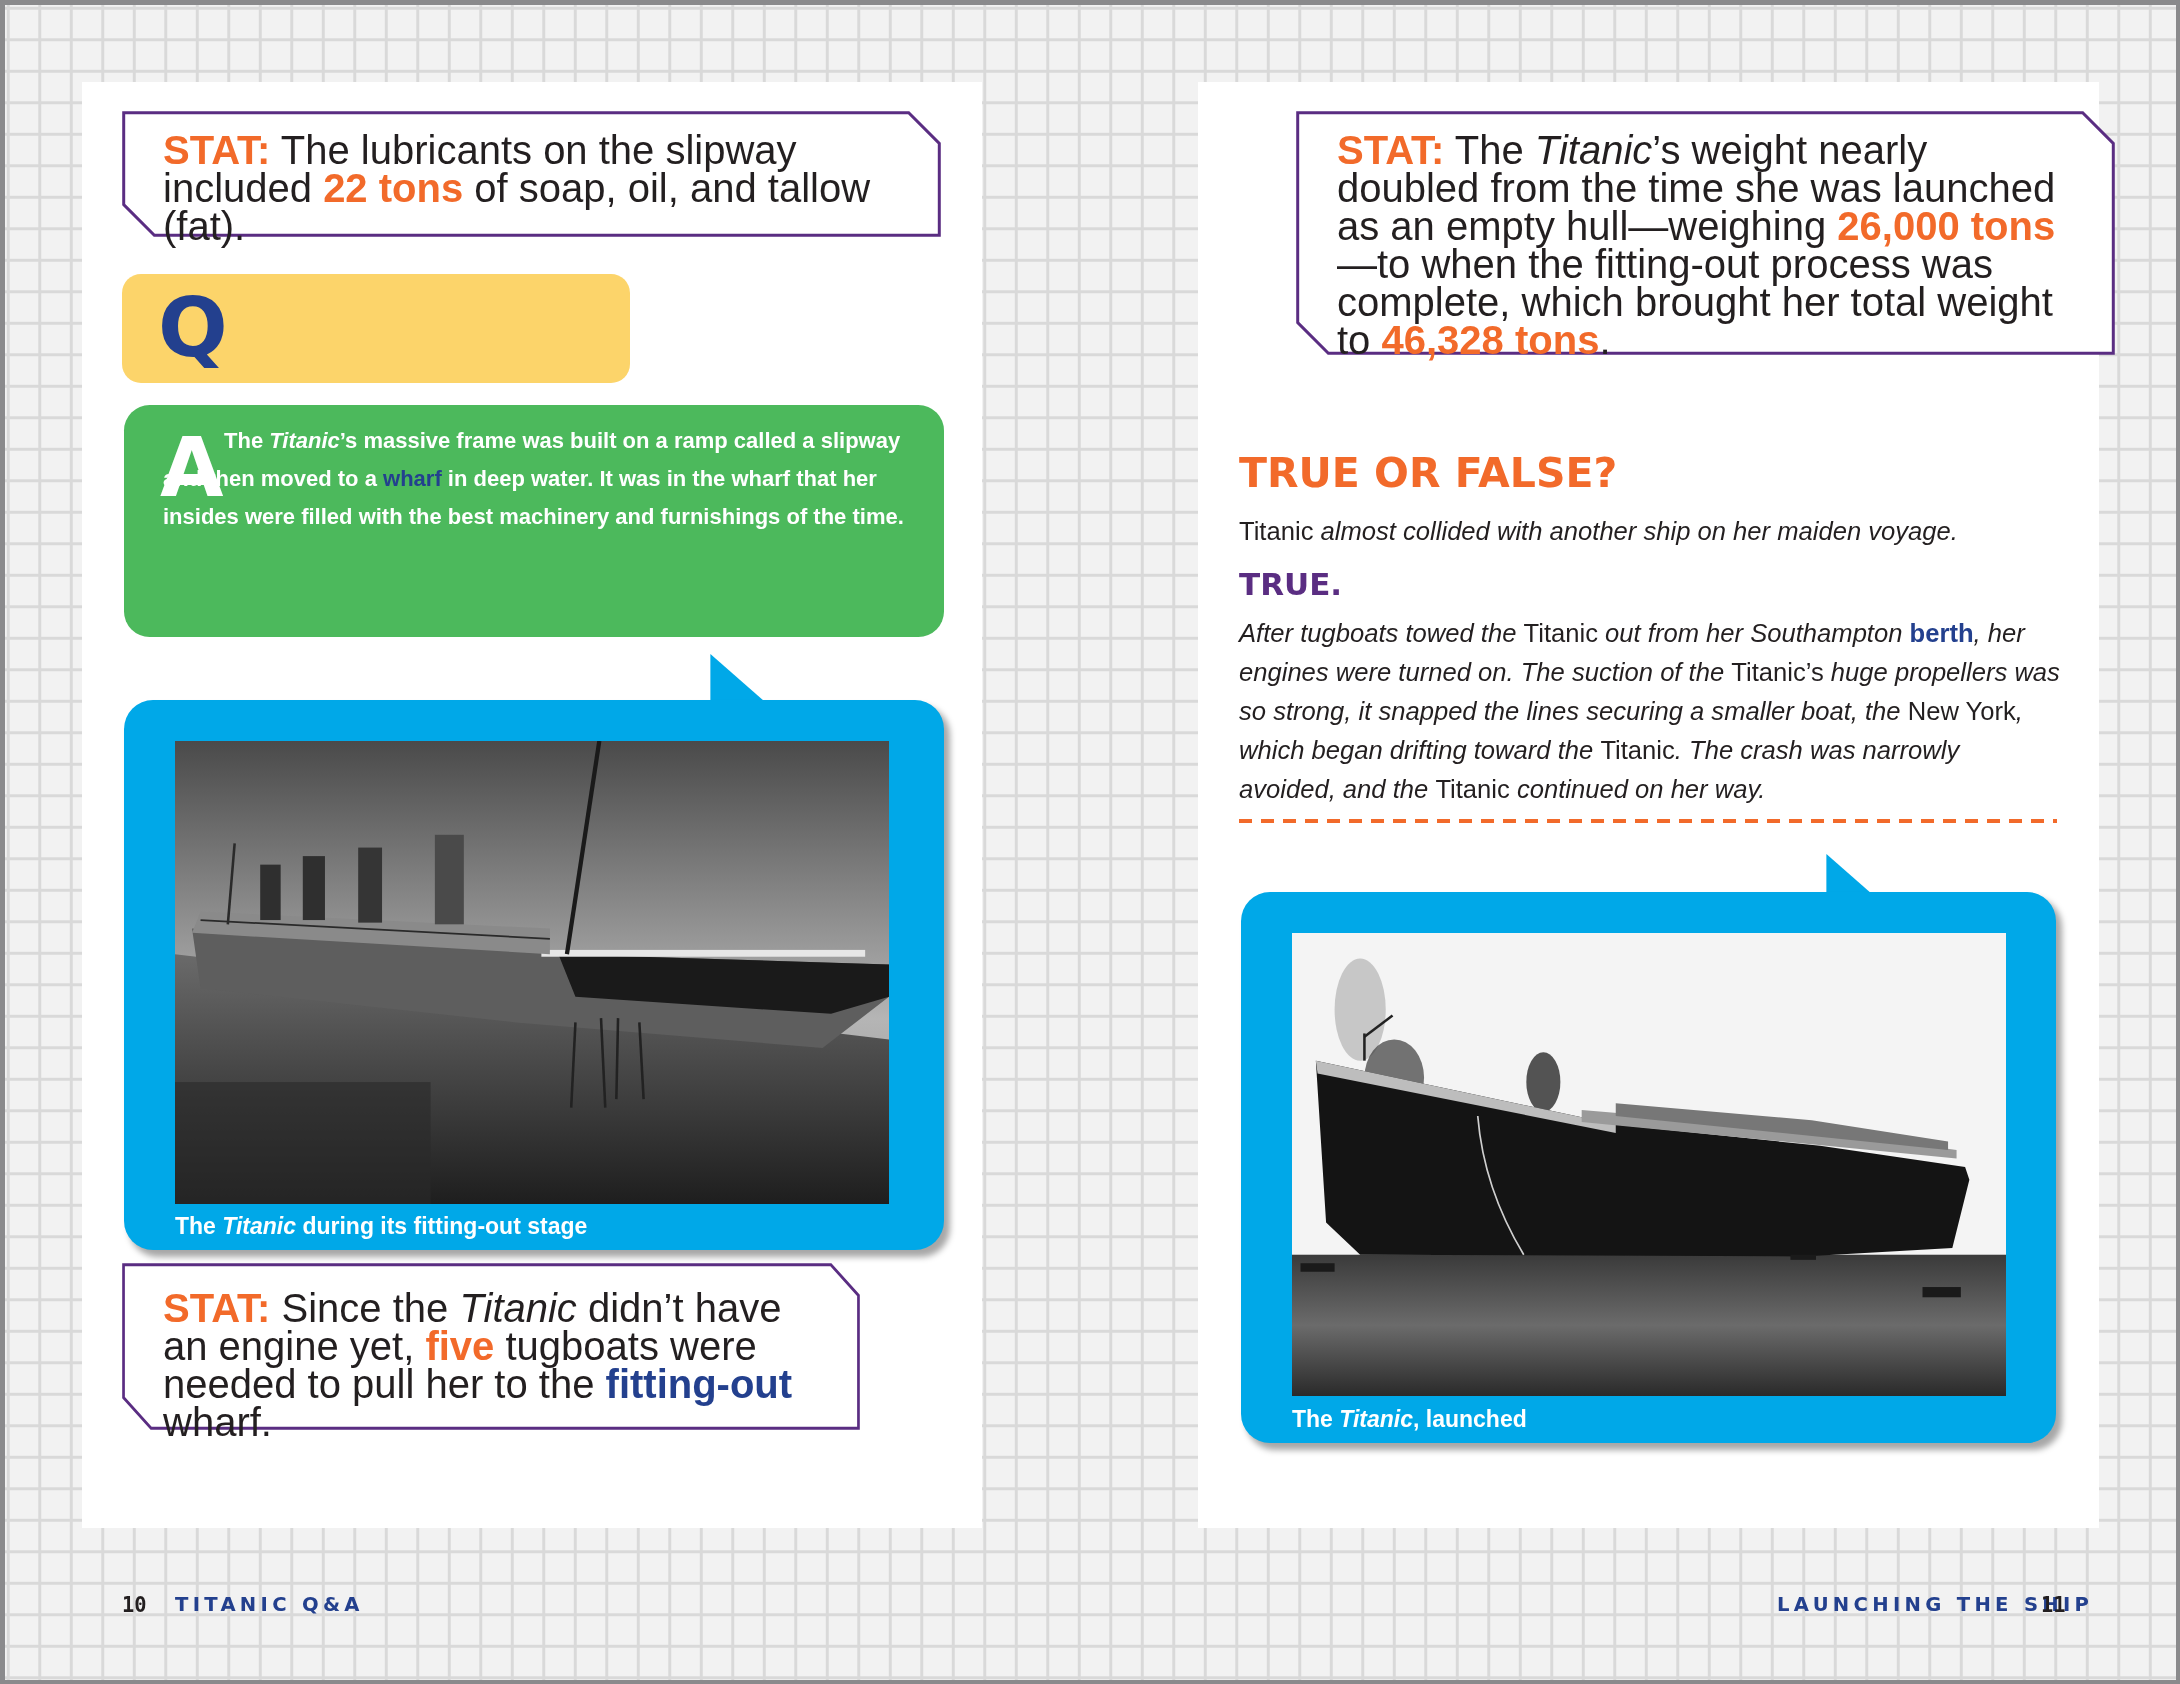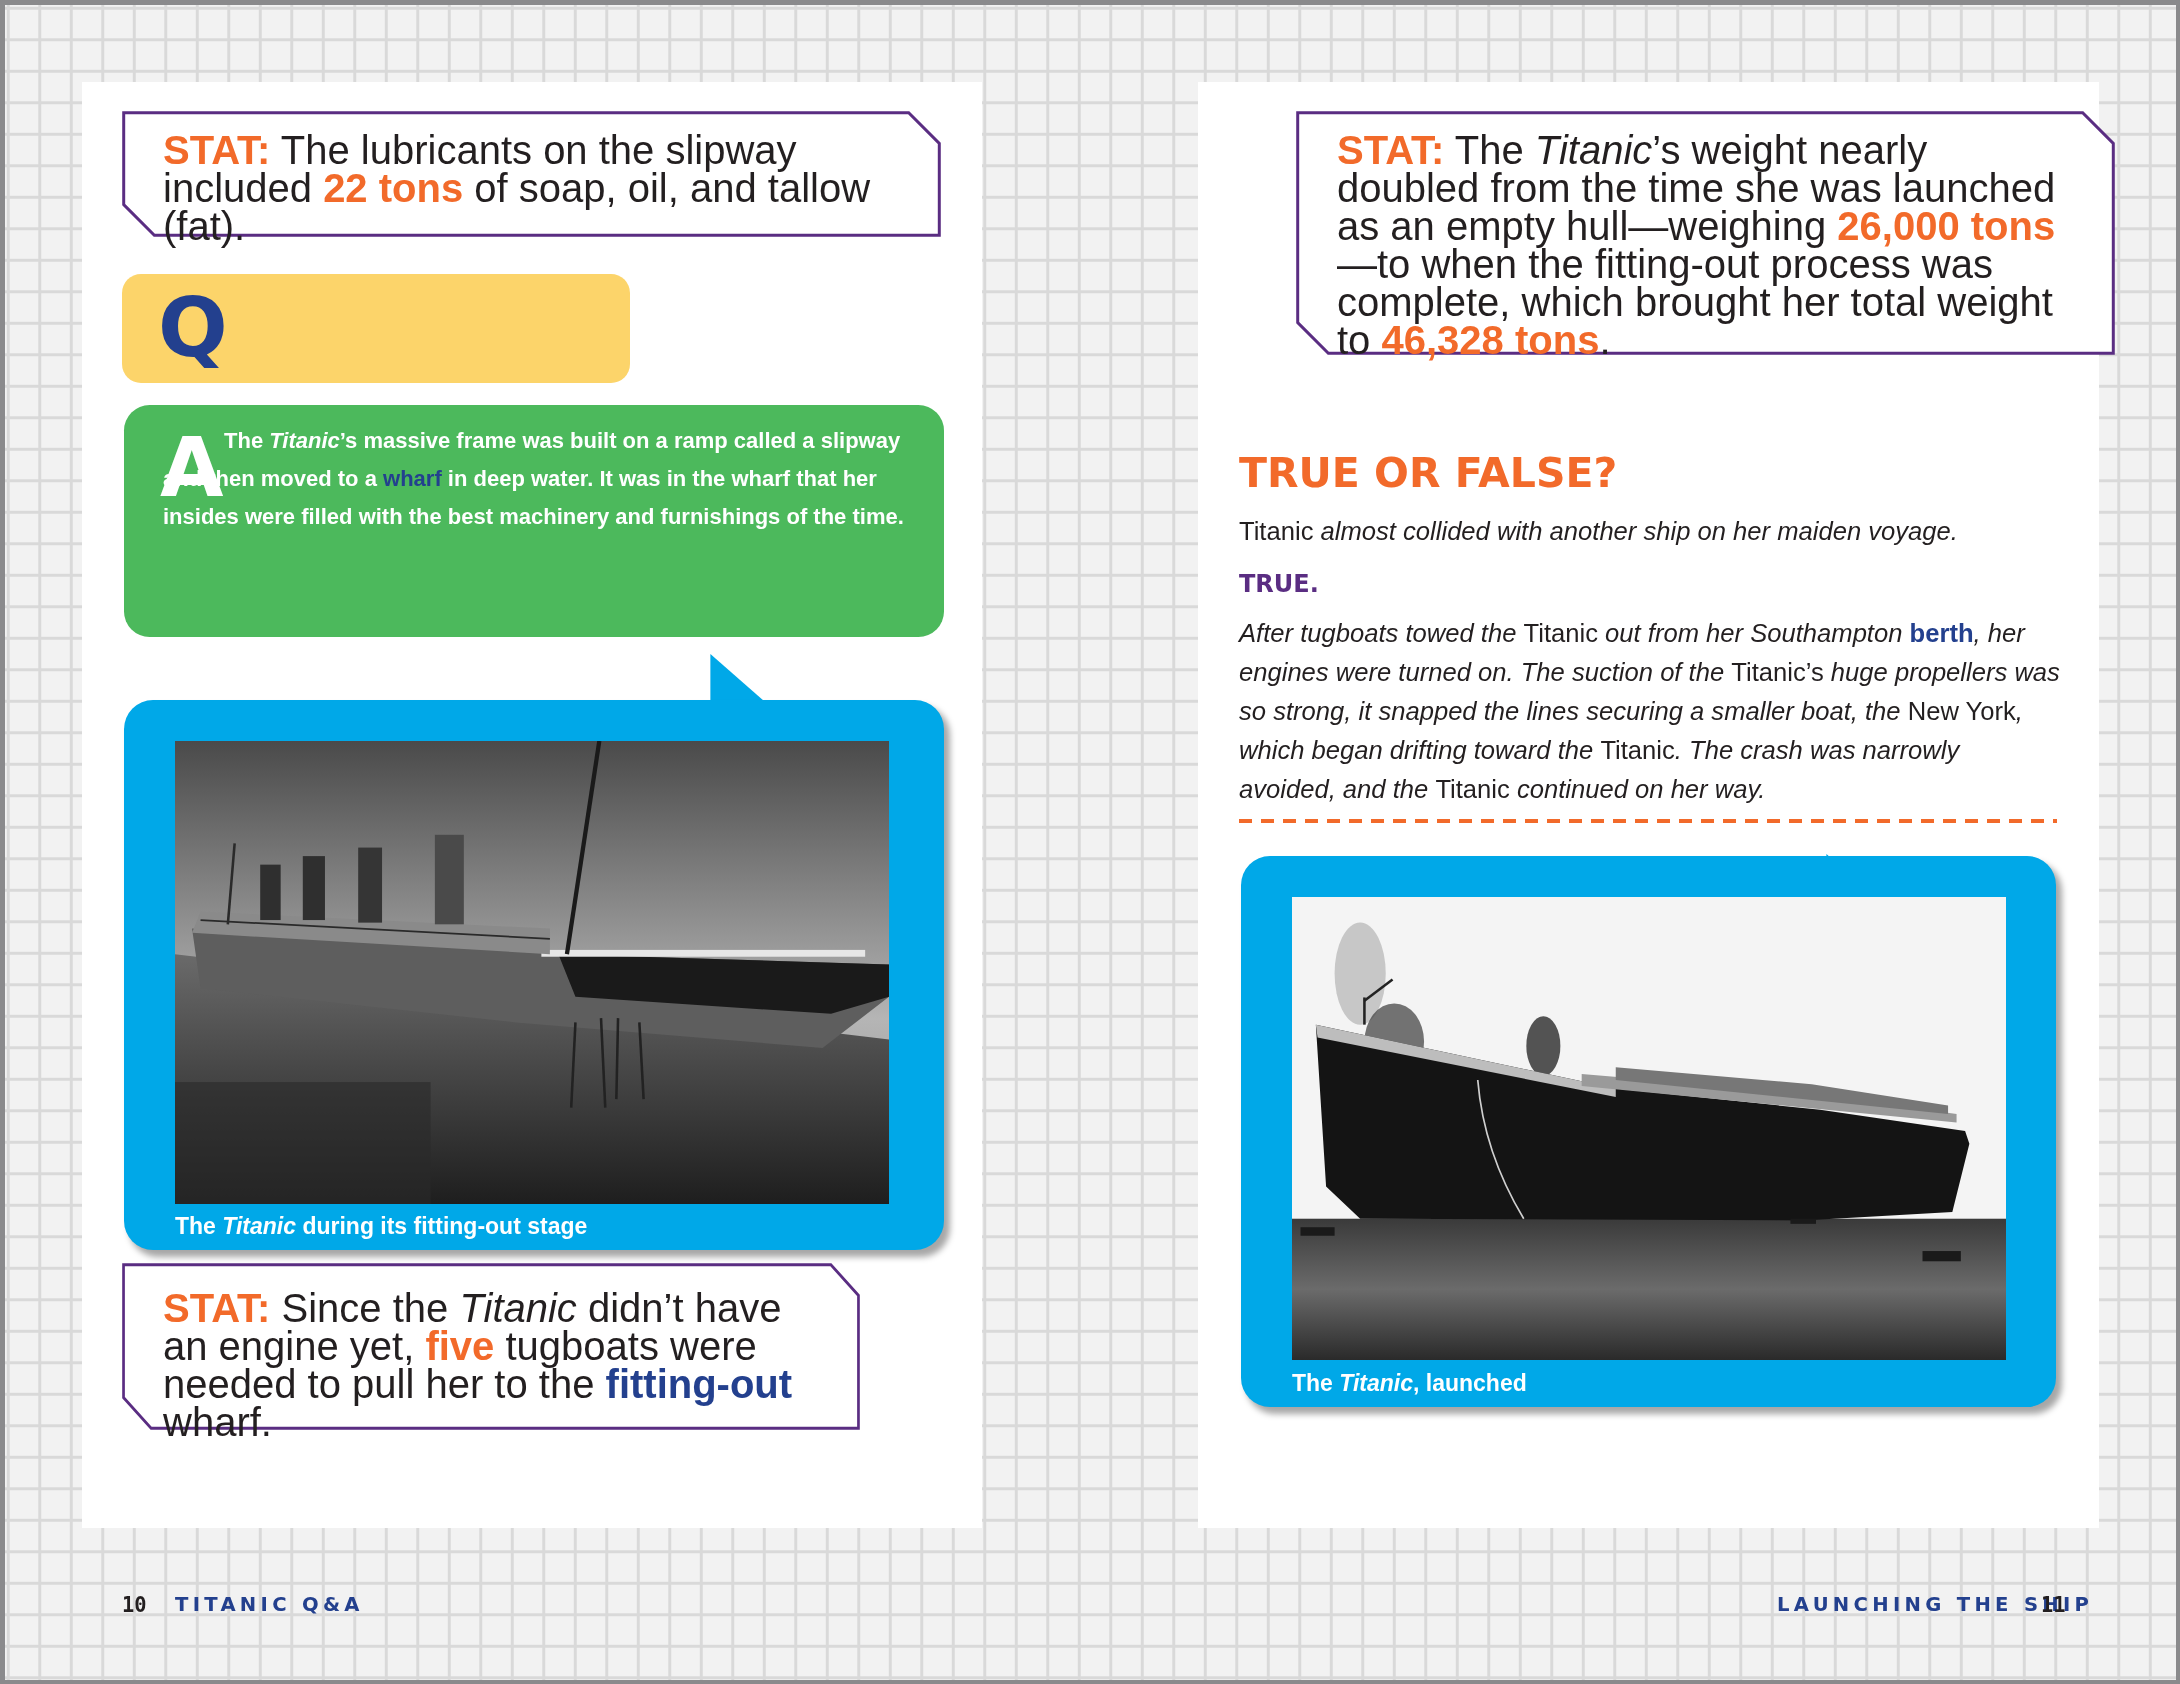--- a/index.html
+++ b/index.html
@@ -101,21 +101,21 @@
     font-weight: bold; font-size: 41px; line-height: 48px;
     color: #f26a2a; letter-spacing: 0px;
   }
   .tf-statement {
     position: absolute;
     font-size: 25.6px; line-height: 34px; color: #231f20;
   }
   .tf-answer {
     position: absolute;
     font-family: "DejaVu Sans", sans-serif;
-    font-weight: bold; font-size: 24px; line-height: 37px; color: #5a2d82;
+    font-weight: bold; font-size: 31px; line-height: 37px; color: #5a2d82;
   }
   .tf-explain {
     position: absolute;
     font-size: 25.6px; line-height: 39px; color: #231f20; font-style: italic;
   }
   .tf-explain .up { font-style: normal; }
   .dash-line {
     position: absolute; height: 4.3px;
     background-image: linear-gradient(to right, #f26a2a 60%, transparent 60%);
     background-size: 22px 4.3px;
@@ -238,21 +238,21 @@
 </div>
 <div class="tf-answer" style="left:1239px; top:566px;">TRUE.</div>
 <div class="tf-explain" style="left:1239px; top:614px; width:823px;">
   <span>After tugboats towed the </span><span class="up">Titanic</span><span> out from her Southampton </span><span class="hl-blue up">berth</span><span>, her engines were turned on. The suction of the </span><span class="up">Titanic’s</span><span> huge propellers was so strong, it snapped the lines securing a smaller boat, the </span><span class="up">New York</span><span>, which began drifting toward the </span><span class="up">Titanic</span><span>. The crash was narrowly avoided, and the </span><span class="up">Titanic</span><span> continued on her way.</span>
 </div>
 <div class="dash-line" style="left:1239px; top:819px; width:818px;"></div>
 
 <svg class="photo-tail" style="left:1823px; top:854px; width:68px; height:51px; position:absolute;" viewBox="0 0 80 60">
   <polygon points="4,0 4,58 70,58" fill="#00a8e8"></polygon>
 </svg>
-<div class="photo-frame" style="left:1241px; top:856px; width:815px; height:551px;">
+<div class="photo-frame" style="left:1241px; top:892px; width:815px; height:551px;">
   <div class="photo" style="left:51px; top:41px; width:714px; height:463px;">
     <svg viewBox="0 0 838 544" preserveAspectRatio="none">
       <defs>
         <linearGradient id="water2" x1="0" y1="0" x2="0" y2="1">
           <stop offset="0" stop-color="#3a3a3a"></stop>
           <stop offset="0.5" stop-color="#6b6b6b"></stop>
           <stop offset="1" stop-color="#2a2a2a"></stop>
         </linearGradient>
       </defs>
       <rect width="838" height="544" fill="#f4f4f4"></rect>

